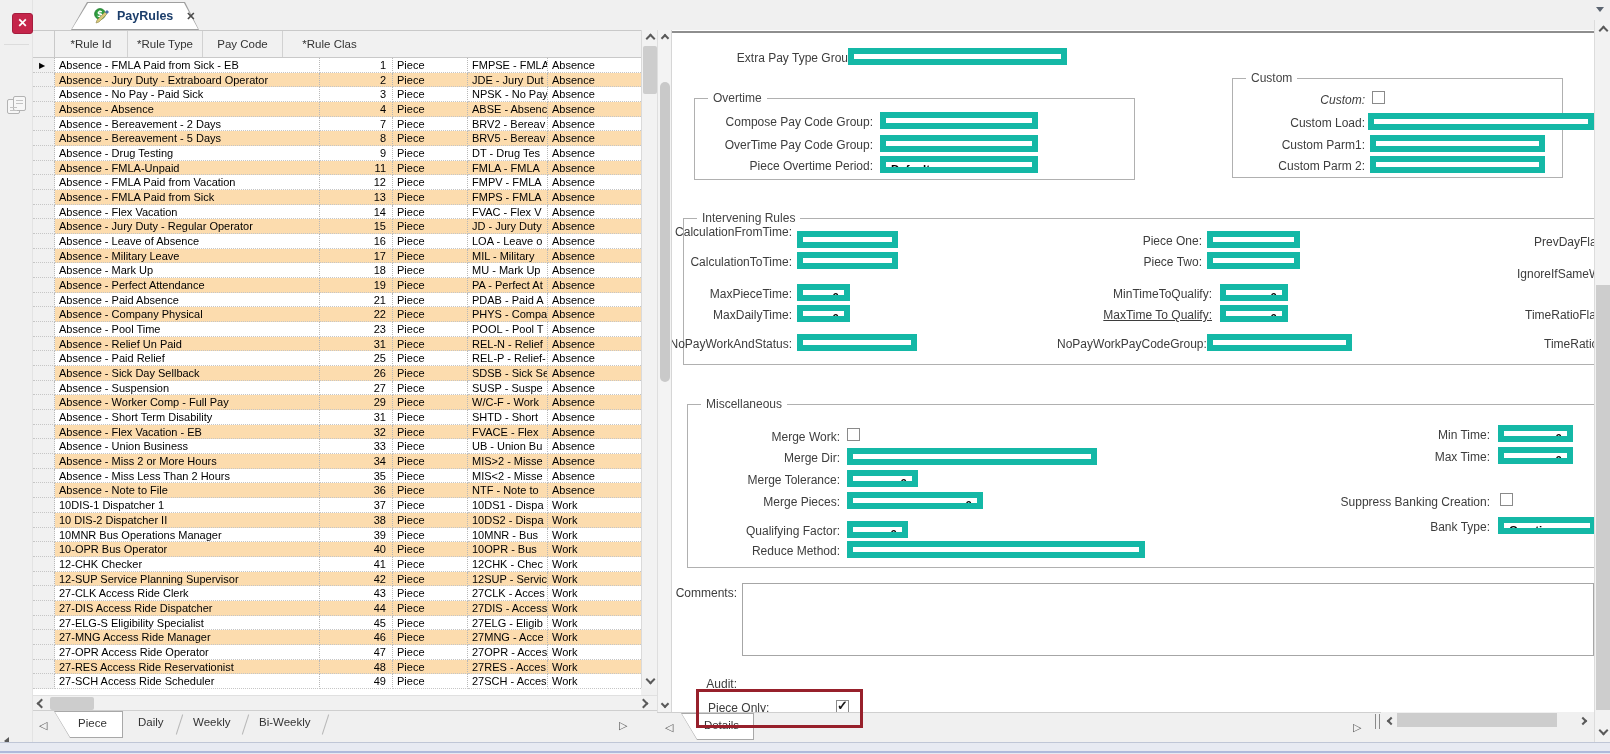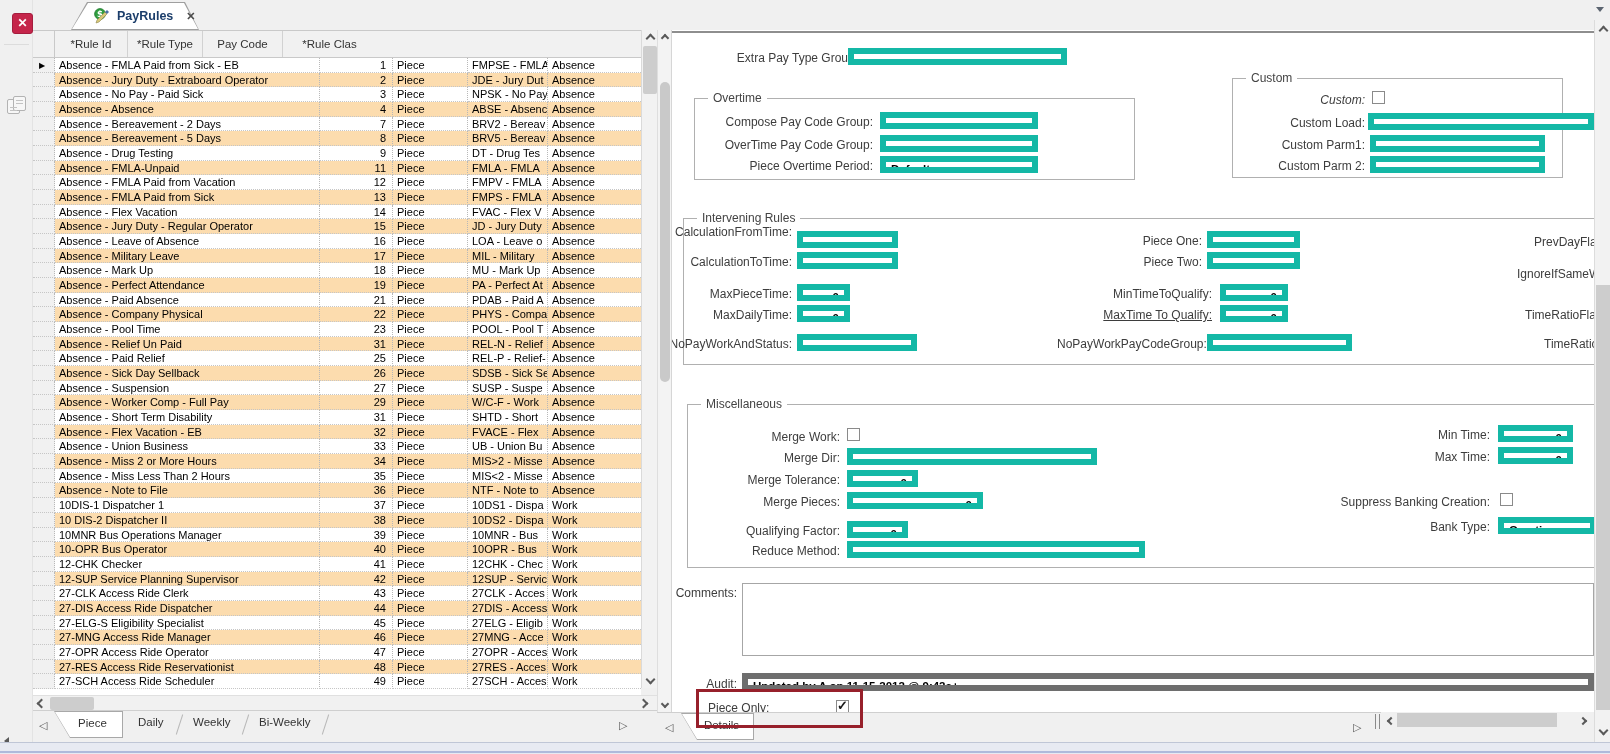--- a/index.html
+++ b/index.html
@@ -635,21 +635,20 @@
     <div class="finput num" style="left:826px; top:417px; width:75px;">0</div>
     <div class="flabel" style="left:640px; top:465px; width:178px;">Suppress Banking Creation:</div>
     <div class="fcheck" style="left:828px; top:463px;"></div>
     <div class="flabel" style="left:678px; top:490px; width:140px;">Bank Type:</div>
     <div class="finput" style="left:826px; top:487px; width:98px;">Overtime</div>
 
     <div class="flabel" style="left:-15px; top:556px; width:80px;">Comments:</div>
     <div class="ftext" style="left:70px; top:553px; width:852px; height:73px;"></div>
 
     <div class="flabel" style="left:5px; top:647px; width:60px;">Audit:</div>
-    <div class="finput" style="left:70px; top:643px; width:852px; height:18px; border-color:#6e6e6e;">Updated by A on 11-15-2012 @  9:42a+</div>
 
     <div class="flabel" style="left:36px; top:671px; width:70px; text-align:left;">Piece Only:</div>
     <div class="fcheck checked" style="left:164px; top:670px;"></div>
   </div>
 
   <div class="strip strip-right">
     <div class="nav" style="left:8px;">◁</div>
     <div class="subtab" style="left:24px; width:73px;">
       <div class="shape-b"></div>
         <div class="shape-f"></div>

